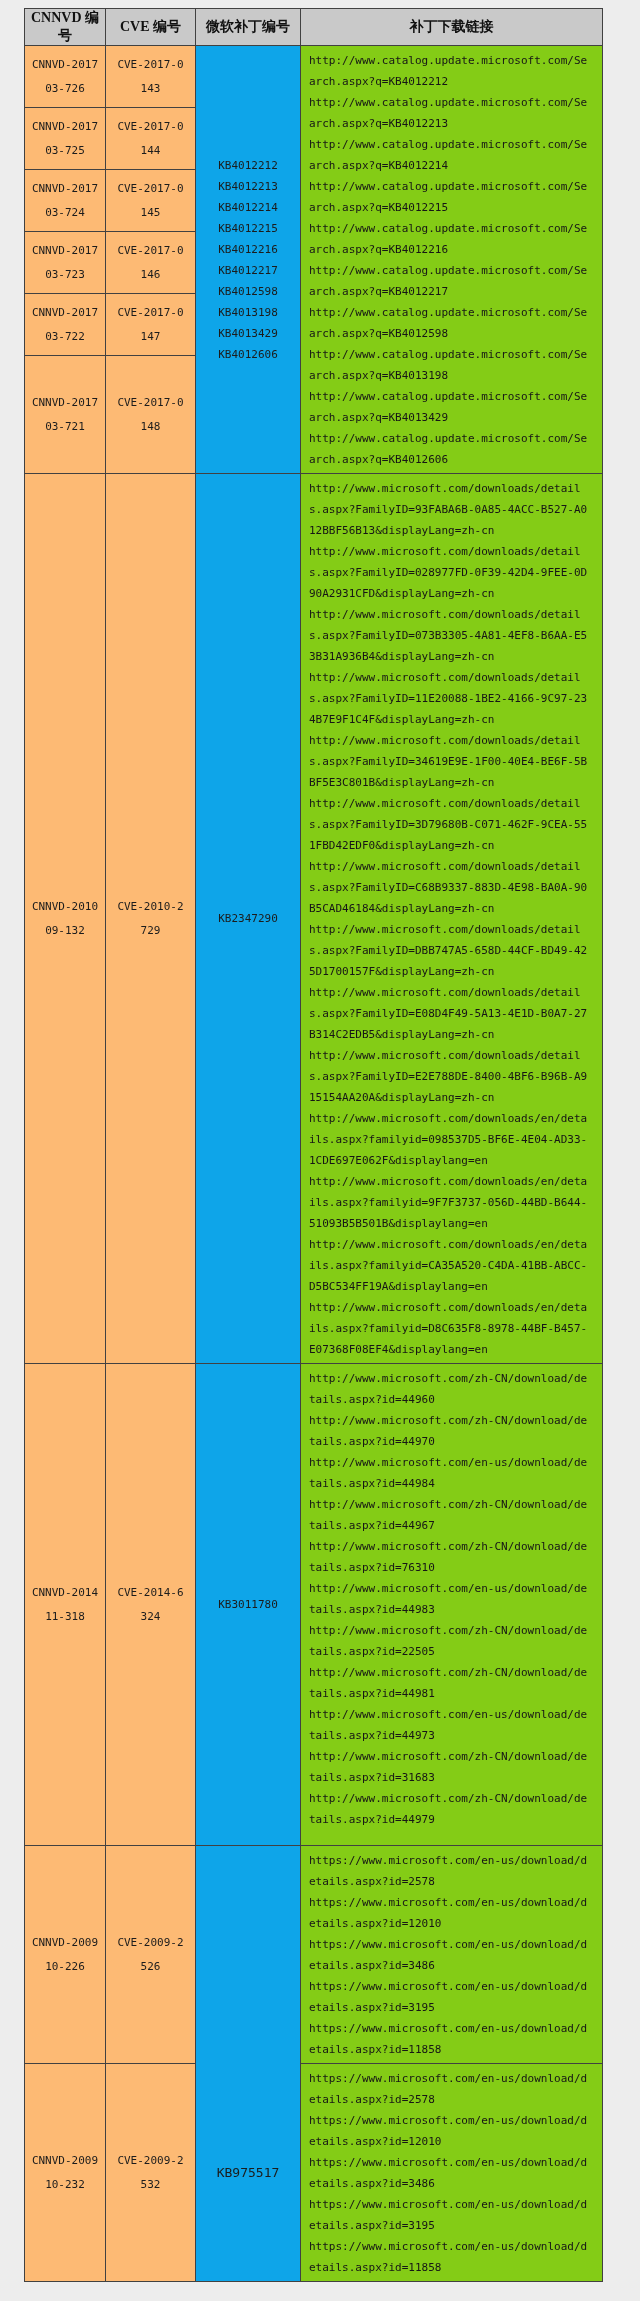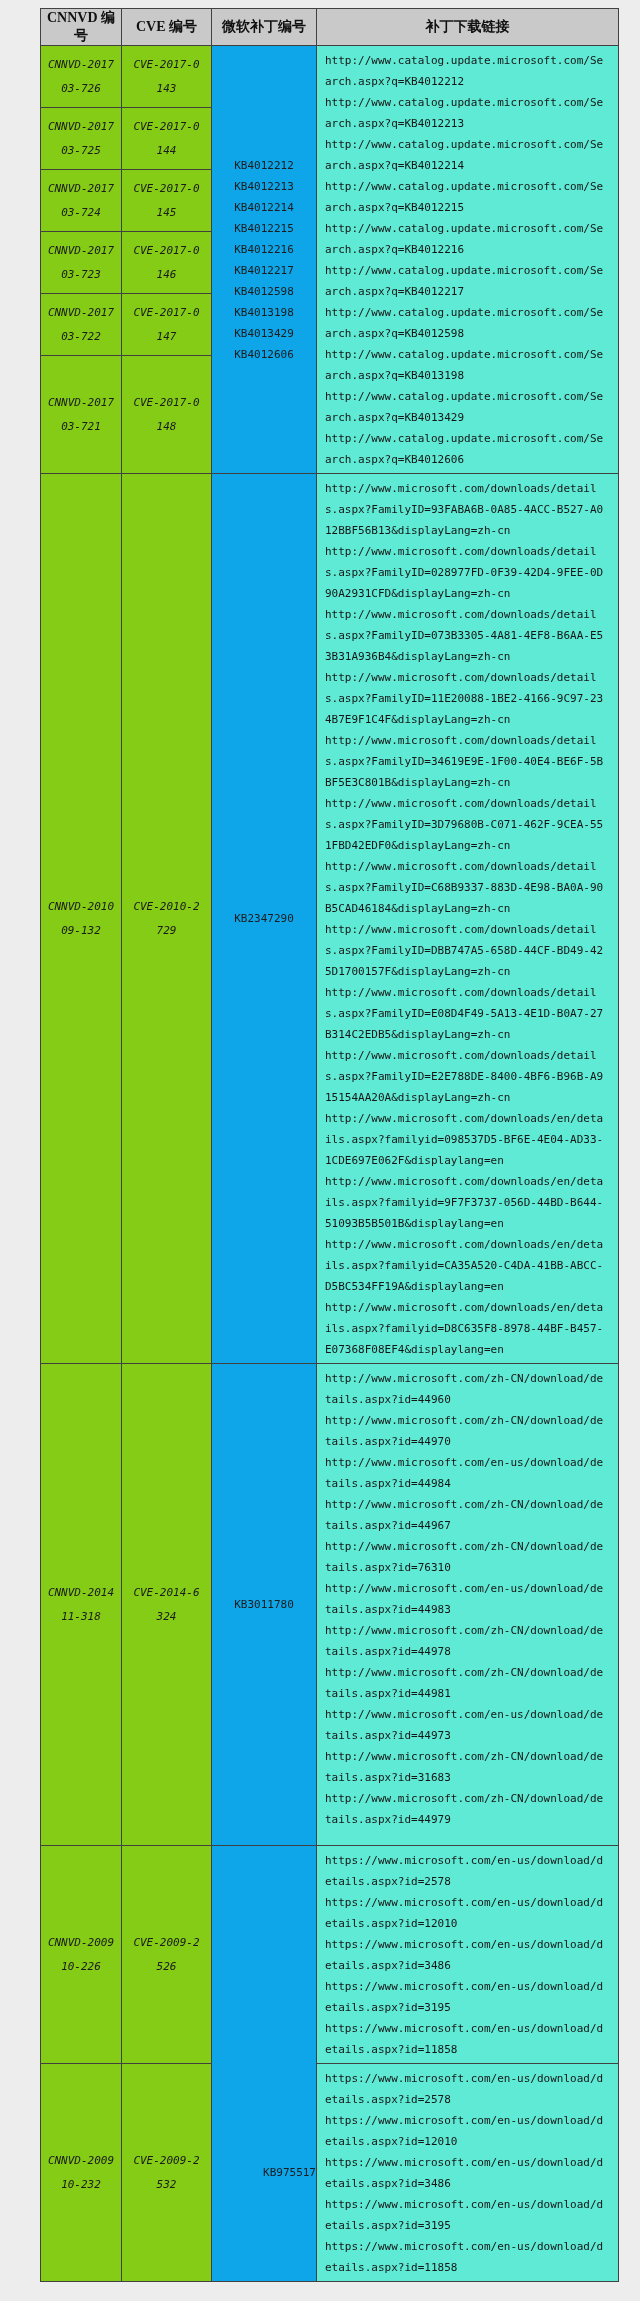--- a/index.html
+++ b/index.html
@@ -3,45 +3,44 @@
 <meta charset="utf-8">
 <style>
   * { margin:0; padding:0; box-sizing:border-box; }
   html,body { width:640px; }
   body {
     height:2301px; background:#ededed; position:relative;
     font-family:"DejaVu Sans Mono","Liberation Mono",monospace;
     color:#1c1c1c;
   }
   table.patch {
-    position:absolute; left:40px; top:8px;
+    position:absolute; left:24px; top:8px;
     border-collapse:collapse; table-layout:fixed;
     background:#fafafa;
   }
   col.c1{width:81px;} col.c2{width:90px;} col.c3{width:105px;} col.c4{width:302px;}
   th,td { border:1px solid #414141; }
   th {
     background:#c9c9c9; height:34px; text-align:center; vertical-align:middle;
     font-family:"Liberation Serif","DejaVu Serif",serif;
     font-size:14px; font-weight:bold; color:#111;
   }
   td.id {
     text-align:center; vertical-align:middle;
     font-size:11px; line-height:24px; white-space:pre-line;
-    background:#84cc16;
-    font-style:italic;
+    background:#fdba74;
   }
   td.kb {
     text-align:center; vertical-align:middle;
     font-size:11px; background:#0ea5e9;
   }
   td.kb .kb-line { line-height:21px; }
   td.kb-merged { vertical-align:top; }
-  .kb-low { margin-top:316px; line-height:21px; font-size:11px; text-align:right; }
-  td.links { vertical-align:top; padding:4px 8px 3px 8px; background:#5eead4; }
+  .kb-low { margin-top:316px; line-height:21px; font-size:13px; text-align:center; }
+  td.links { vertical-align:top; padding:4px 8px 3px 8px; background:#84cc16; }
   td.links .url {
     width:281px; font-size:11px; line-height:21px;
     word-break:break-all; color:#161616;
   }
   tr.r62 { height:62px; }
   tr.hdr { height:34px; }
   td.g2cell { height:888px; }
   td.g3cell { height:482px;margin-left:32px; }
   td.g45cell { height:216px; }
 </style>
@@ -165,21 +164,21 @@
       <div class="kb-line">KB3011780</div>
     </td>
     <td class="links">
       <div>
             <div class="url">http://www.microsoft.com/zh-CN/download/details.aspx?id=44960</div>
             <div class="url">http://www.microsoft.com/zh-CN/download/details.aspx?id=44970</div>
             <div class="url">http://www.microsoft.com/en-us/download/details.aspx?id=44984</div>
             <div class="url">http://www.microsoft.com/zh-CN/download/details.aspx?id=44967</div>
             <div class="url">http://www.microsoft.com/zh-CN/download/details.aspx?id=76310</div>
             <div class="url">http://www.microsoft.com/en-us/download/details.aspx?id=44983</div>
-            <div class="url">http://www.microsoft.com/zh-CN/download/details.aspx?id=44978</div>
+            <div class="url">http://www.microsoft.com/zh-CN/download/details.aspx?id=22505</div>
             <div class="url">http://www.microsoft.com/zh-CN/download/details.aspx?id=44981</div>
             <div class="url">http://www.microsoft.com/en-us/download/details.aspx?id=44973</div>
             <div class="url">http://www.microsoft.com/zh-CN/download/details.aspx?id=31683</div>
             <div class="url">http://www.microsoft.com/zh-CN/download/details.aspx?id=44979</div>
           </div>
     </td>
   </tr>
 
   <tr>
     <td class="id g45cell">CNNVD-2009

